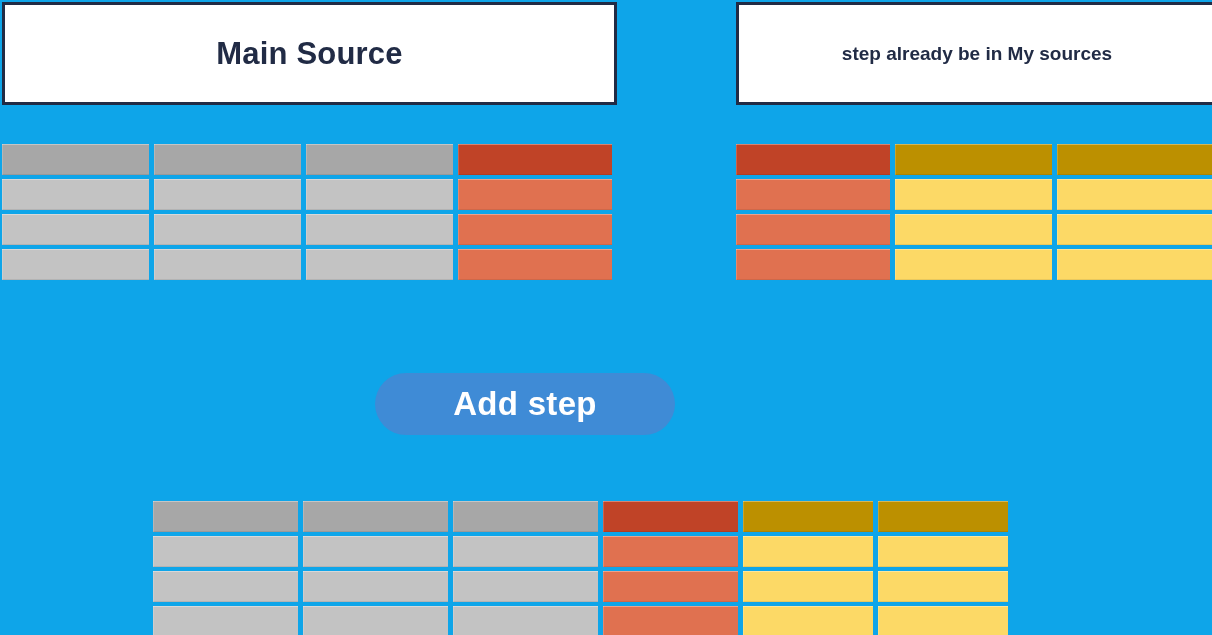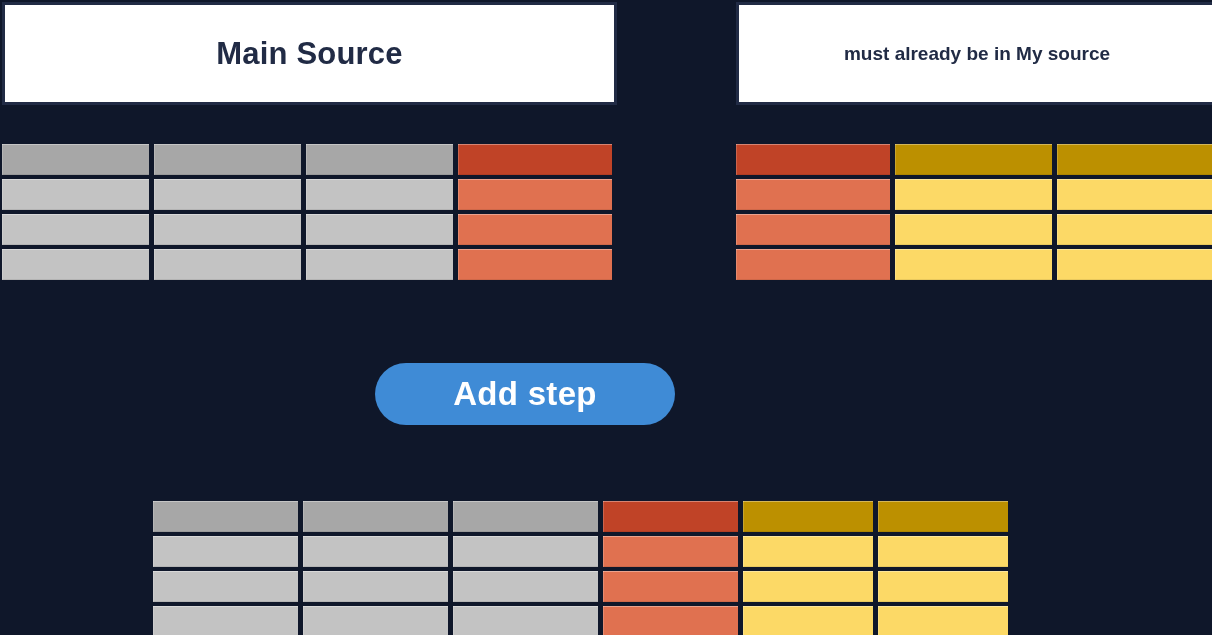--- a/index.html
+++ b/index.html
@@ -8,21 +8,21 @@
     width: 1212px;
     height: 635px;
     overflow: hidden;
     background: #000000;
     font-family: "Liberation Sans", "DejaVu Sans", sans-serif;
   }
   .stage {
     position: relative;
     width: 1212px;
     height: 635px;
-    background: #0f172a;
+    background: #0ea5e9;
   }
 
   
   .label-box {
     position: absolute;
     box-sizing: border-box;
     background: #FFFFFF;
     border: 3px solid #212B45;
     display: flex;
     flex-direction: column;
@@ -71,21 +71,21 @@
   .cell {
     box-shadow:
       inset 0 1px 0 rgba(255,255,255,0.35),
       inset 1px 0 0 rgba(255,255,255,0.18),
       inset 0 -1px 0 rgba(0,0,0,0.08);
   }
 
   
   #add-step-button {
     position: absolute;
-    left: 375px; top: 363px;
+    left: 375px; top: 373px;
     width: 300px; height: 62px;
     border: none;
     border-radius: 31px;
     background: #3F8BD6;
     color: #FFFFFF;
     font-family: "Liberation Sans", "DejaVu Sans", sans-serif;
     font-size: 33px;
     font-weight: 700;
     letter-spacing: 0.3px;
     display: flex;
@@ -97,21 +97,21 @@
 </head>
 <body style="background: rgb(0, 0, 0);">
 
 <div class="stage">
 
   <div class="label-box" id="main-source-box" style="border-color: rgb(33, 43, 69); background: rgb(255, 255, 255);">
     <div class="title" style="color: rgb(33, 43, 69);">Main Source</div>
   </div>
 
   <div class="label-box" id="second-source-box" style="border-color: rgb(33, 43, 69); background: rgb(255, 255, 255);">
-    <div class="subtitle" style="color: rgb(33, 43, 69);">must already be in My source</div>
+    <div class="subtitle" style="color: rgb(33, 43, 69);">step already be in My sources</div>
   </div>
 
   <div class="cell-table" id="main-table">
       <div class="cell" style="background: rgb(167, 167, 167);"></div>
       <div class="cell" style="background: rgb(167, 167, 167);"></div>
       <div class="cell" style="background: rgb(167, 167, 167);"></div>
       <div class="cell" style="background: rgb(192, 67, 39);"></div>
       <div class="cell" style="background: rgb(195, 195, 195);"></div>
       <div class="cell" style="background: rgb(195, 195, 195);"></div>
       <div class="cell" style="background: rgb(195, 195, 195);"></div>

